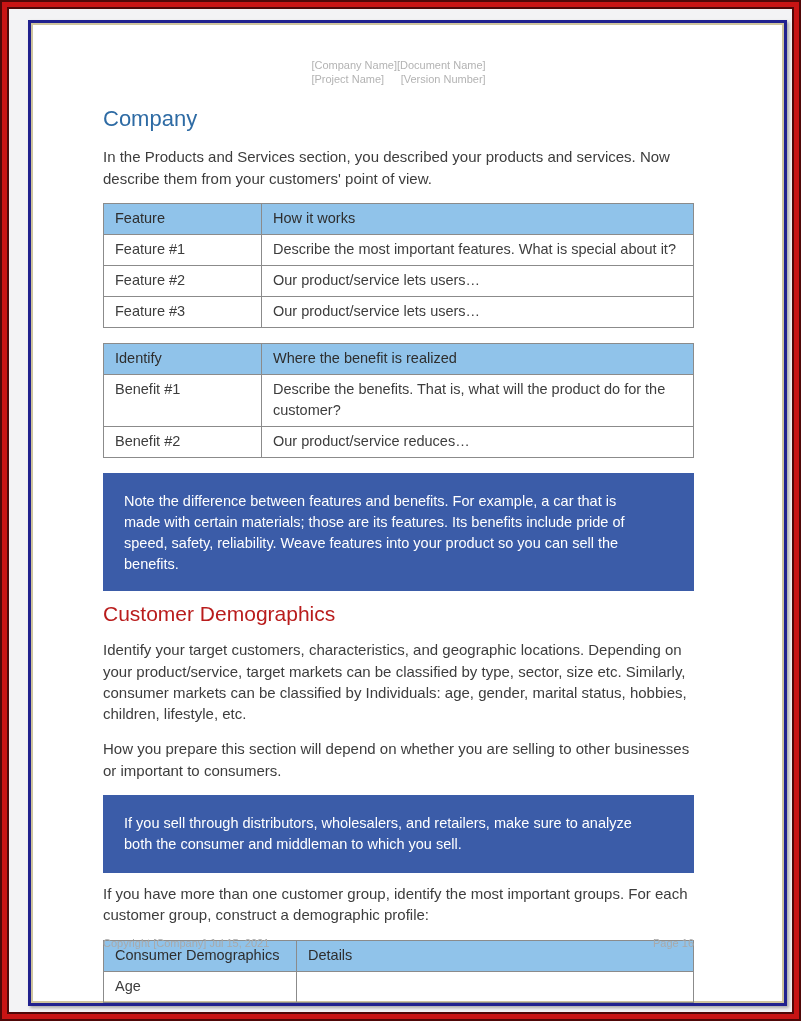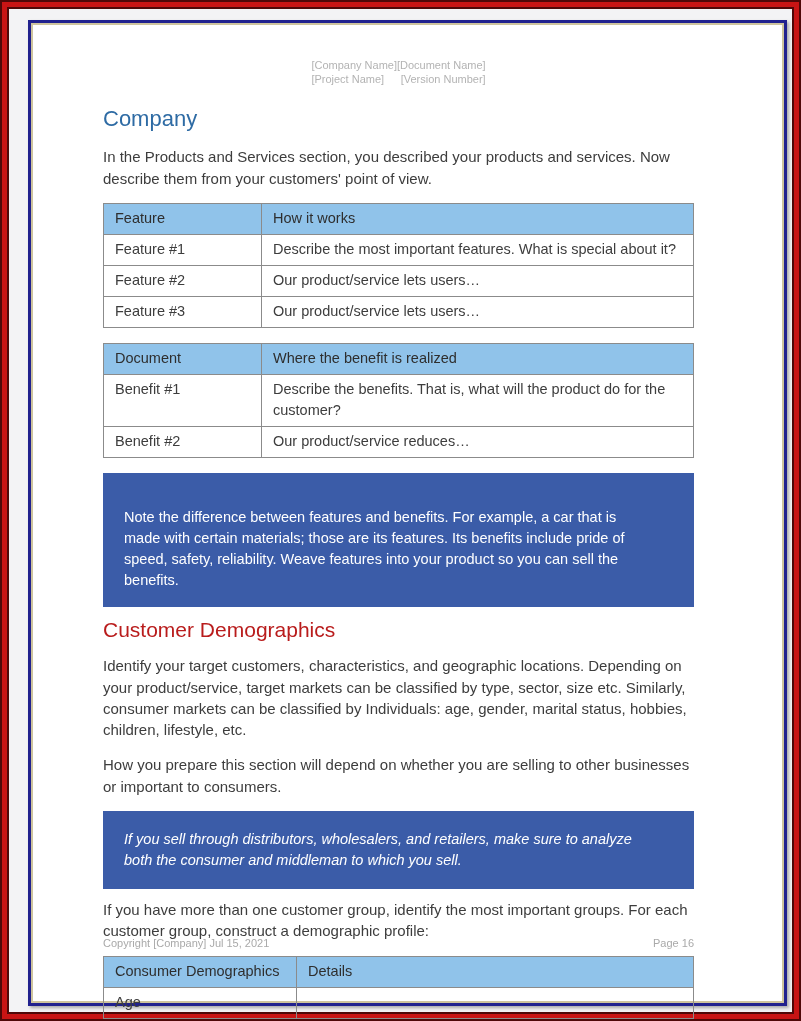--- a/index.html
+++ b/index.html
@@ -27,22 +27,22 @@
 
   table.doc-table{width:100%;border-collapse:collapse;margin:0 0 15px;font-size:14.5px;color:#3d3d3d;border-radius:8px;}
   table.doc-table th,table.doc-table td{border:1px solid #8b8b8b;text-align:left;vertical-align:top;padding:4px 11px 5px;line-height:1.45;font-weight:400;}
   table.doc-table th{background:#90c3ea;color:#2e2e2e;}
   table.doc-table td:empty::before{content:"\00a0";}
   table.tbl-feature th:first-child,table.tbl-feature td:first-child,
   table.tbl-benefit th:first-child,table.tbl-benefit td:first-child{width:158px;}
   table.tbl-demo th:first-child,table.tbl-demo td:first-child{width:193px;}
 
   .callout{background:#3b5ca8;color:#ffffff;padding:18px 48px 18px 21px;line-height:1.45;font-size:14.5px;margin:0 0 10px;}
-  .callout.tall{padding-top:34px;padding-bottom:16px;}
-  .callout.second{margin-top:3px;font-style:italic;}
+  .callout.tall{padding-top:18px;padding-bottom:16px;}
+  .callout.second{margin-top:3px;}
 
   .doc-footer{position:absolute;left:70px;right:88px;bottom:52px;display:flex;justify-content:space-between;font-size:11px;color:#a9a9a9;}
 </style>
 </head>
 <body>
 
 <div class="frame-outer">
  <div class="frame-red">
   <div class="frame-inner">
    <div class="frame-gap">
@@ -85,21 +85,21 @@
                     <tr>
                       <td>Feature #3</td>
                       <td>Our product/service lets users…</td>
                     </tr>
                   </tbody>
                 </table>
 
         <table class="doc-table tbl-benefit">
                   <thead>
                     <tr>
-                      <th>Document</th>
+                      <th>Identify</th>
                       <th>Where the benefit is realized</th>
                     </tr>
                   </thead>
                   <tbody>
                     <tr>
                       <td>Benefit #1</td>
                       <td>Describe the benefits. That is, what will the product do for the customer?</td>
                     </tr>
                     <tr>
                       <td>Benefit #2</td>

